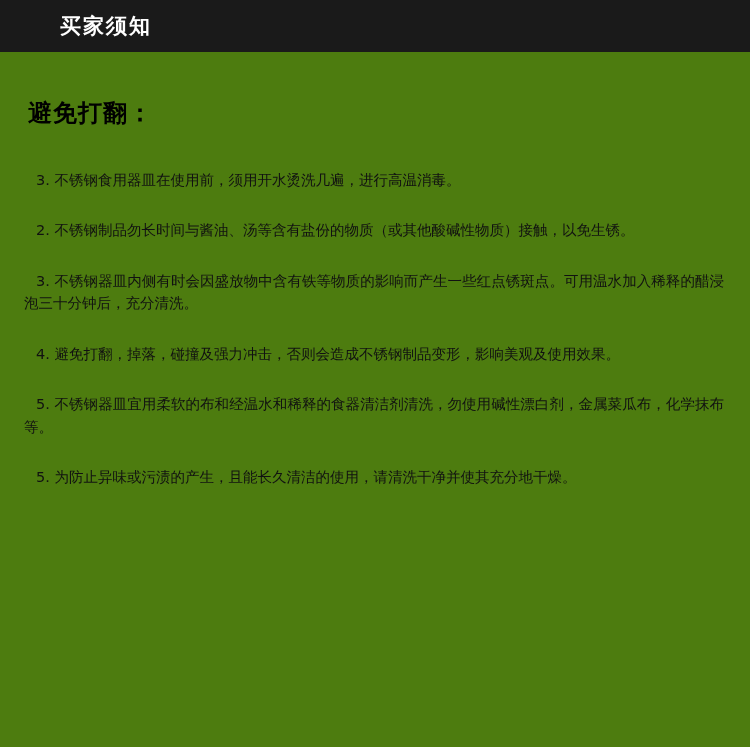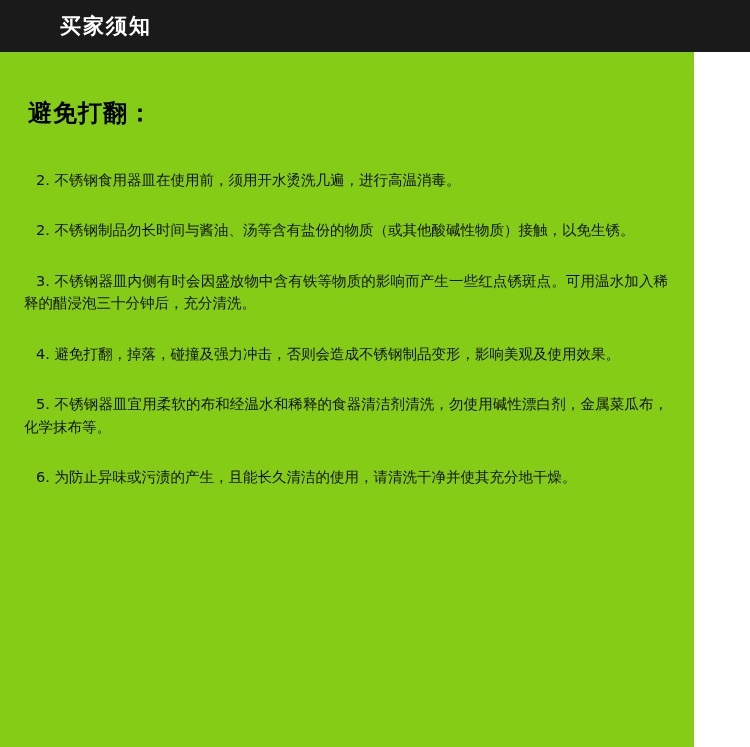--- a/index.html
+++ b/index.html
@@ -9,23 +9,23 @@
   body {
     width: 750px;
     height: 747px;
     background: #ffffff;
     font-family: "Liberation Sans", "DejaVu Sans", sans-serif;
     color: #000000;
     overflow: hidden;
   }
   .page {
     position: relative;
-    width: 694px;
+    width: 750px;
     height: 747px;
-    background: #84cc16;
+    background: #4d7c0f;
   }
   .header-bar {
     width: 750px;
     height: 52px;
     background: #1a1a1a;
     display: flex;
     align-items: center;
     box-sizing: border-box;
     padding-left: 60px;
   }
@@ -74,23 +74,23 @@
 
   <div class="header-bar">
     <div class="header-title">买家须知</div>
   </div>
 
   <div class="content">
 
     <h1 class="section-title">避免打翻：</h1>
 
     <div class="notes">
-      <p class="note-item">2. 不锈钢食用器皿在使用前，须用开水烫洗几遍，进行高温消毒。</p>
+      <p class="note-item">3. 不锈钢食用器皿在使用前，须用开水烫洗几遍，进行高温消毒。</p>
       <p class="note-item">2. 不锈钢制品勿长时间与酱油、汤等含有盐份的物质（或其他酸碱性物质）接触，以免生锈。</p>
       <p class="note-item">3. 不锈钢器皿内侧有时会因盛放物中含有铁等物质的影响而产生一些红点锈斑点。可用温水加入稀释的醋浸泡三十分钟后，充分清洗。</p>
       <p class="note-item">4. 避免打翻，掉落，碰撞及强力冲击，否则会造成不锈钢制品变形，影响美观及使用效果。</p>
       <p class="note-item">5. 不锈钢器皿宜用柔软的布和经温水和稀释的食器清洁剂清洗，勿使用碱性漂白剂，金属菜瓜布，化学抹布等。</p>
-      <p class="note-item">6. 为防止异味或污渍的产生，且能长久清洁的使用，请清洗干净并使其充分地干燥。</p>
+      <p class="note-item">5. 为防止异味或污渍的产生，且能长久清洁的使用，请清洗干净并使其充分地干燥。</p>
     </div>
 
   </div>
 
 </div>
 
 </body></html>

